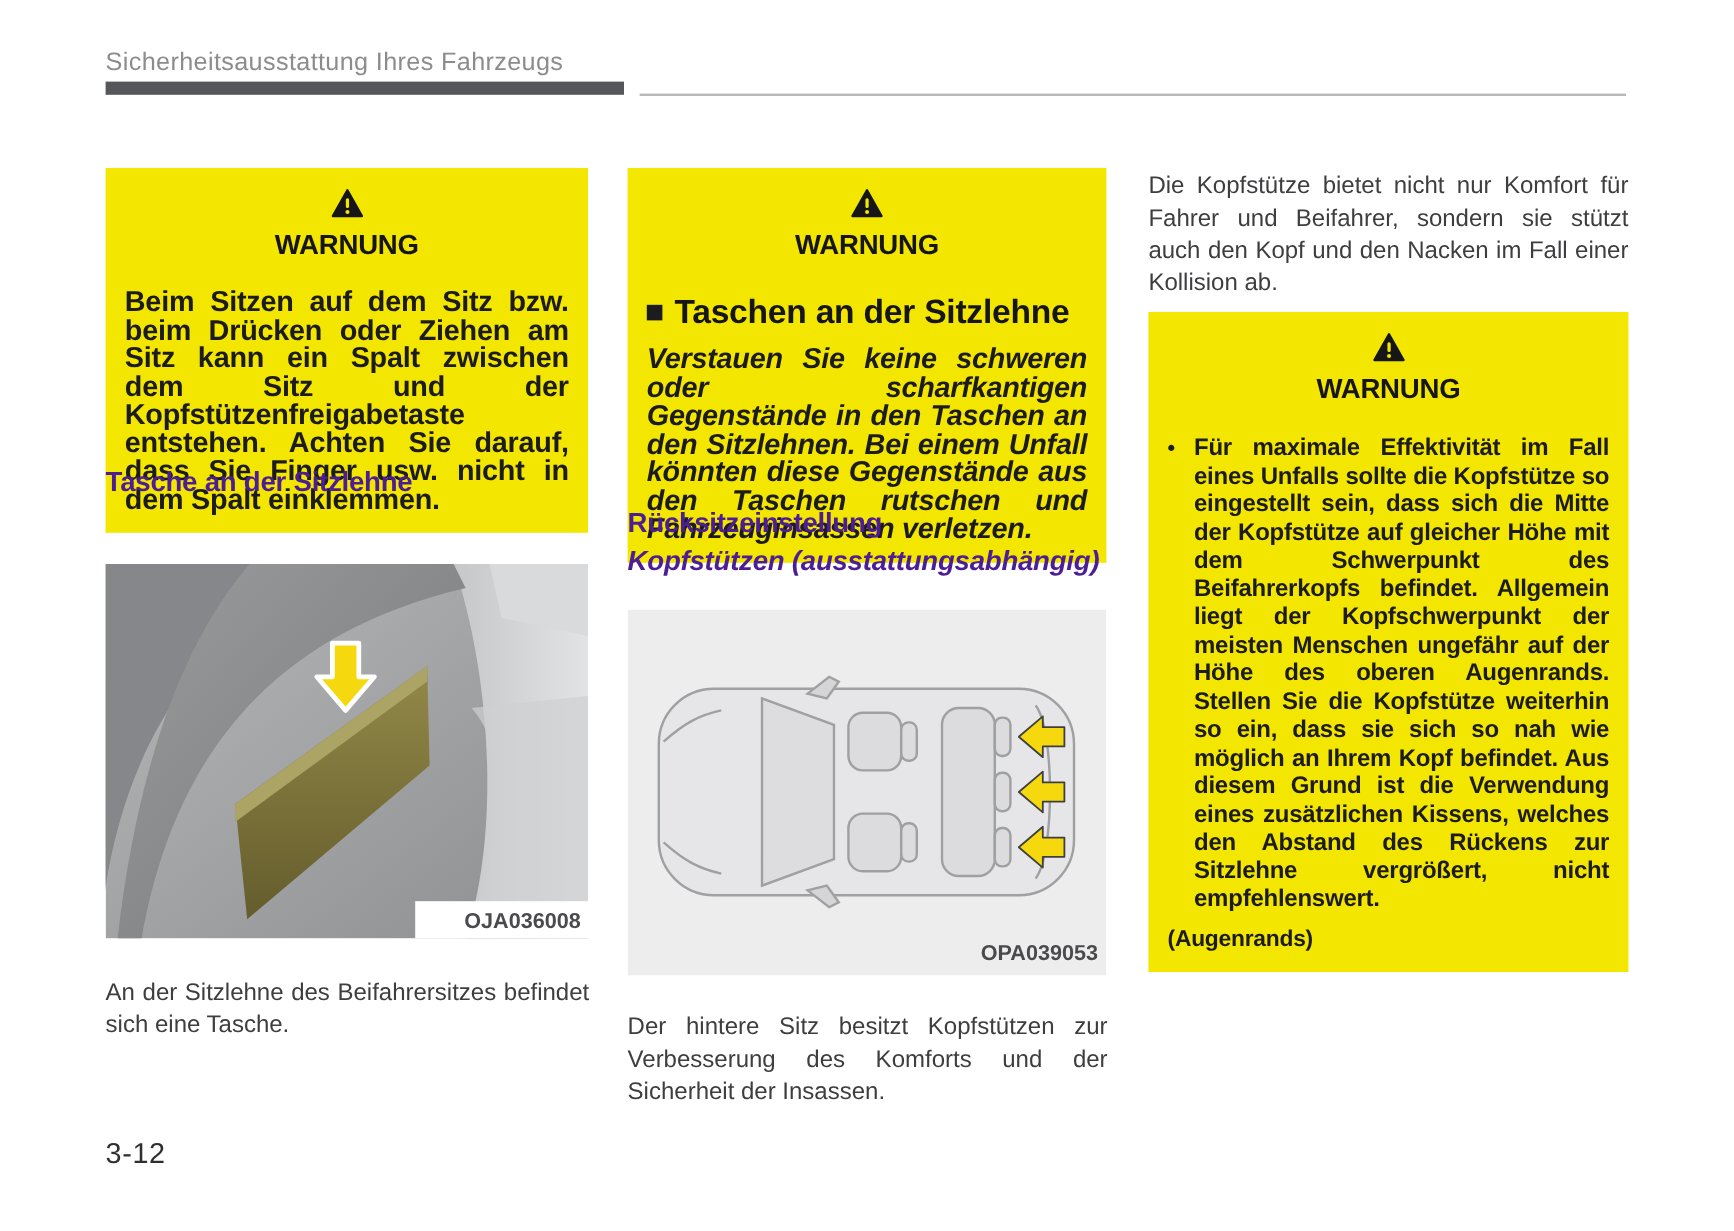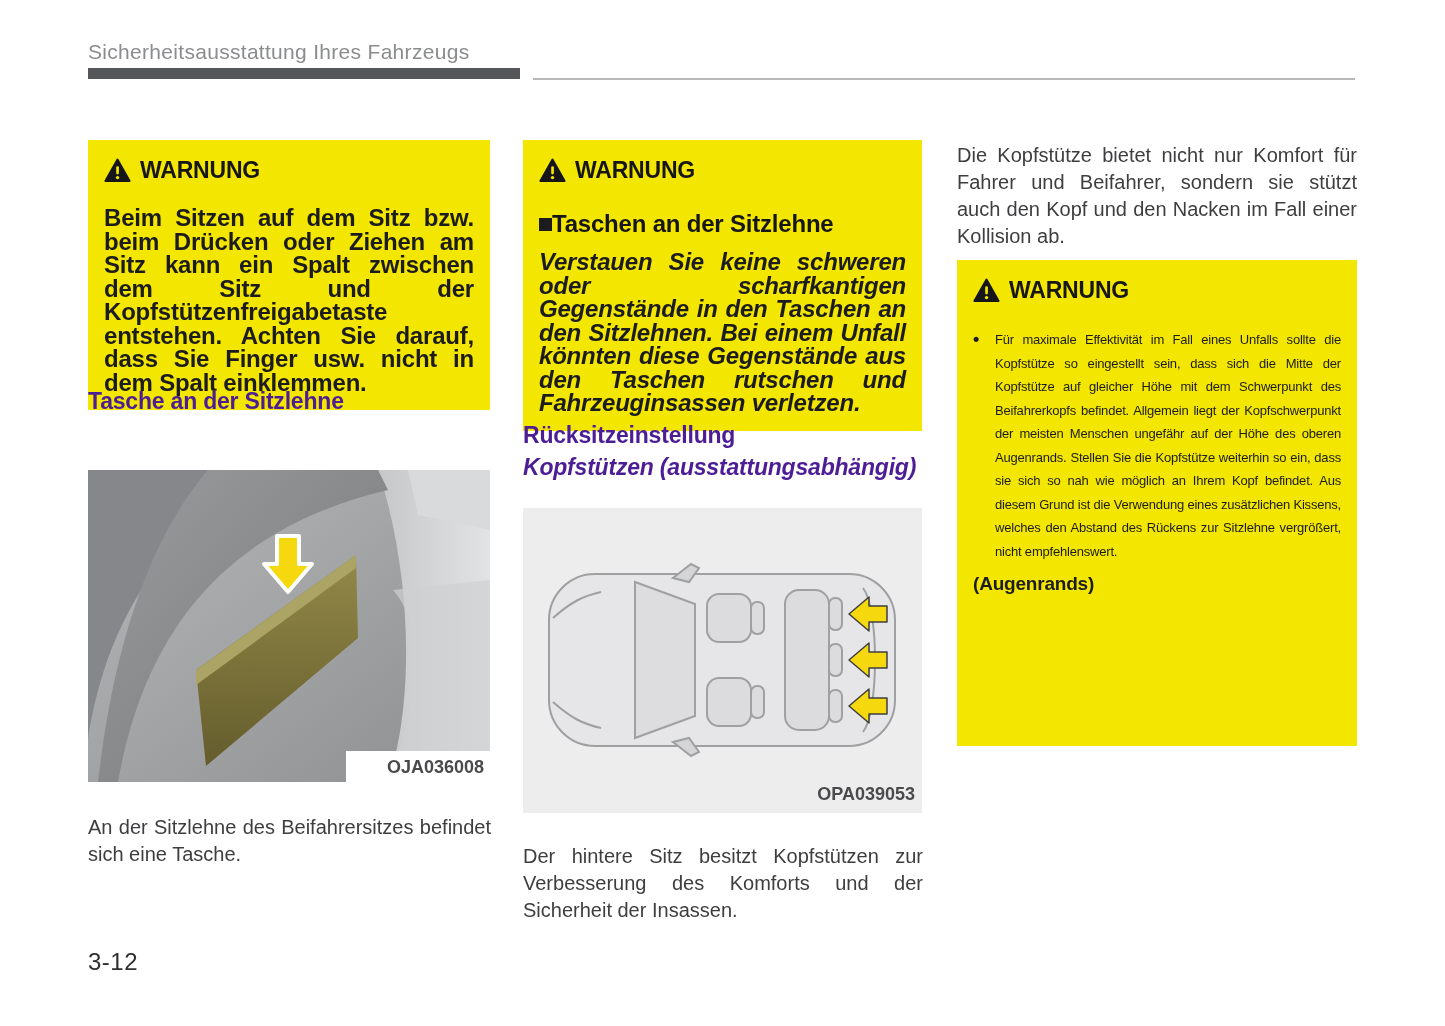--- a/index.html
+++ b/index.html
@@ -13,35 +13,35 @@
     letter-spacing:.3px;
   }
   .header-bar{position:absolute;left:88px;top:68px;width:432px;height:11px;background:#56575a;}
   .header-line{position:absolute;left:533px;top:78px;width:822px;height:2px;background:#b8b8ba;}
   
   .abs{position:absolute;}
   .warning-box{
     background:#f3e600;box-sizing:border-box;padding:17px 16px 16px 16px;
     color:#1c1c1e;
   }
-  .warning-head{display:flex;align-items:center;gap:9px;}
+  .warning-head{display:flex;align-items:center;gap:9px;flex-direction:column;}
   .warning-head .wtitle{font-size:23px;font-weight:700;letter-spacing:-.2px;color:#161618;}
   .warning-body{
     margin:22px 0 0 0;font-size:24px;font-weight:700;line-height:23.5px;
     text-align:justify;letter-spacing:-.2px;
   }
   .warning-sub{
-    display:flex;align-items:center;margin-top:26px;
-    font-size:24px;font-weight:700;letter-spacing:-.2px;color:#161618;
+    display:flex;align-items:center;gap:10px;margin-top:26px;
+    font-size:28px;font-weight:700;letter-spacing:-.2px;color:#161618;
   }
   .sq-bullet{width:13px;height:13px;background:#1c1c1e;flex:0 0 auto;}
   .warning-bullet{display:flex;margin-top:24px;}
   .warning-bullet .dot{flex:0 0 22px;font-size:18px;font-weight:700;line-height:23.5px;}
   .warning-bullet .btext{
-    flex:1;font-size:13px;font-weight:400;line-height:23.5px;text-align:justify;
+    flex:1;font-size:20px;font-weight:700;line-height:23.5px;text-align:justify;
     letter-spacing:-.2px;margin:0;
   }
   .warning-continued{margin:10px 0 0 0;font-size:19px;font-weight:700;letter-spacing:-.2px;}
   .heading{
     font-size:23px;font-weight:700;color:#4c1d95;line-height:31px;margin:0;
     letter-spacing:-.2px;
   }
   .heading.italic{font-style:italic;}
   .body-text{
     margin:0;font-size:20px;line-height:27px;color:#3e3e40;text-align:justify;

